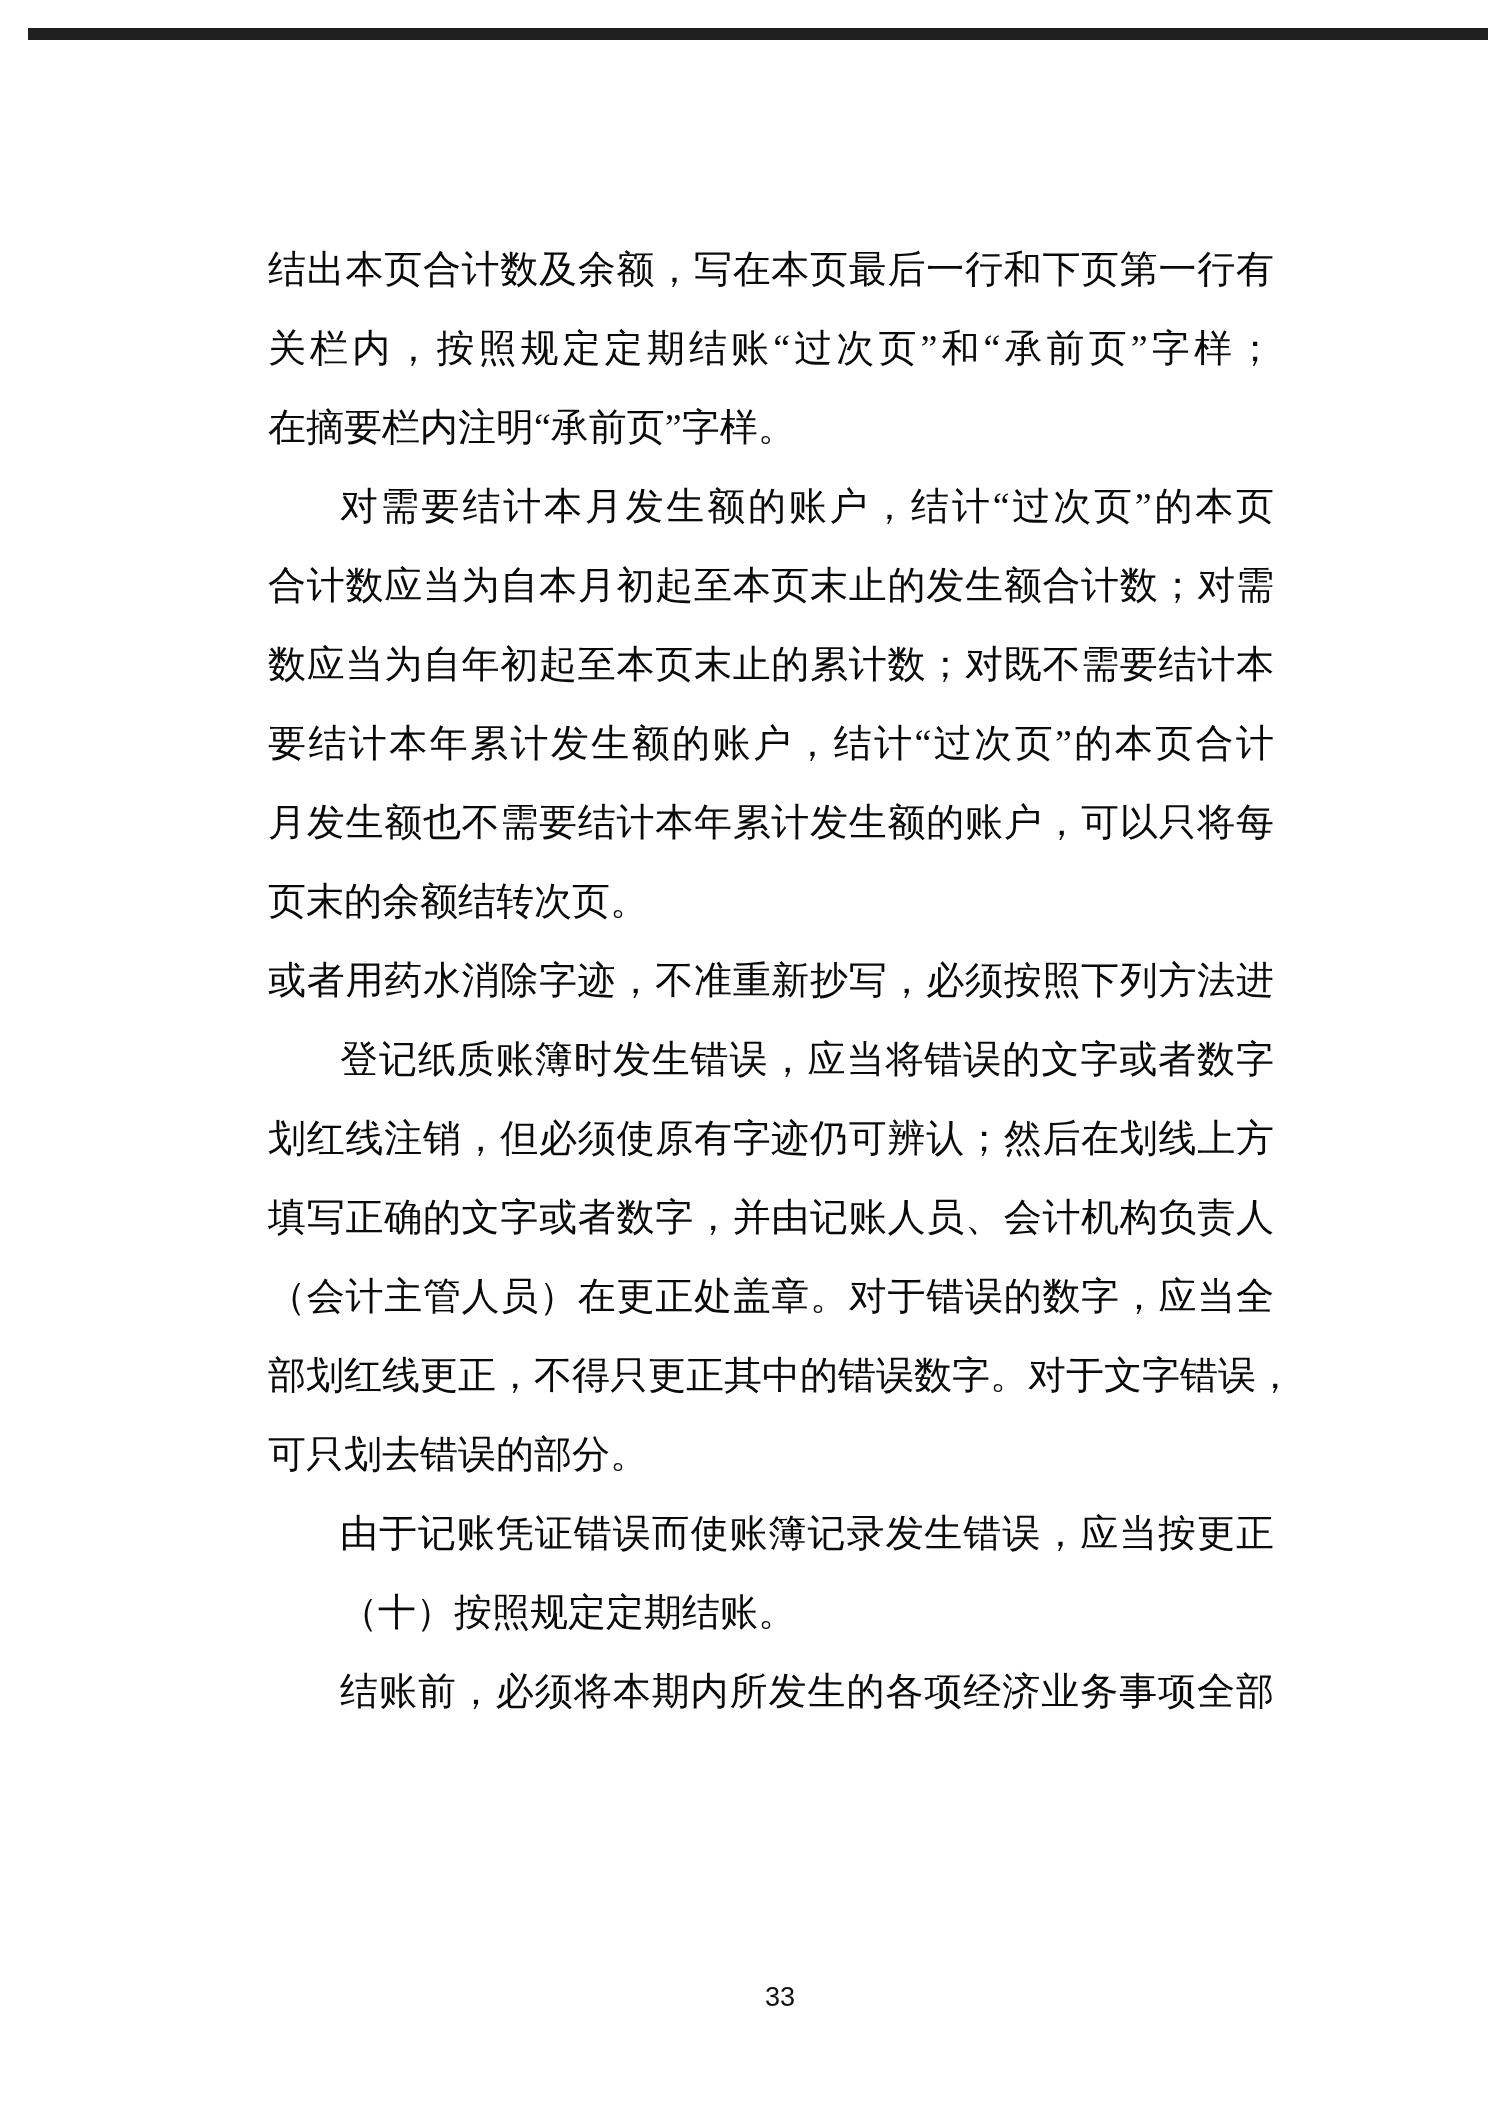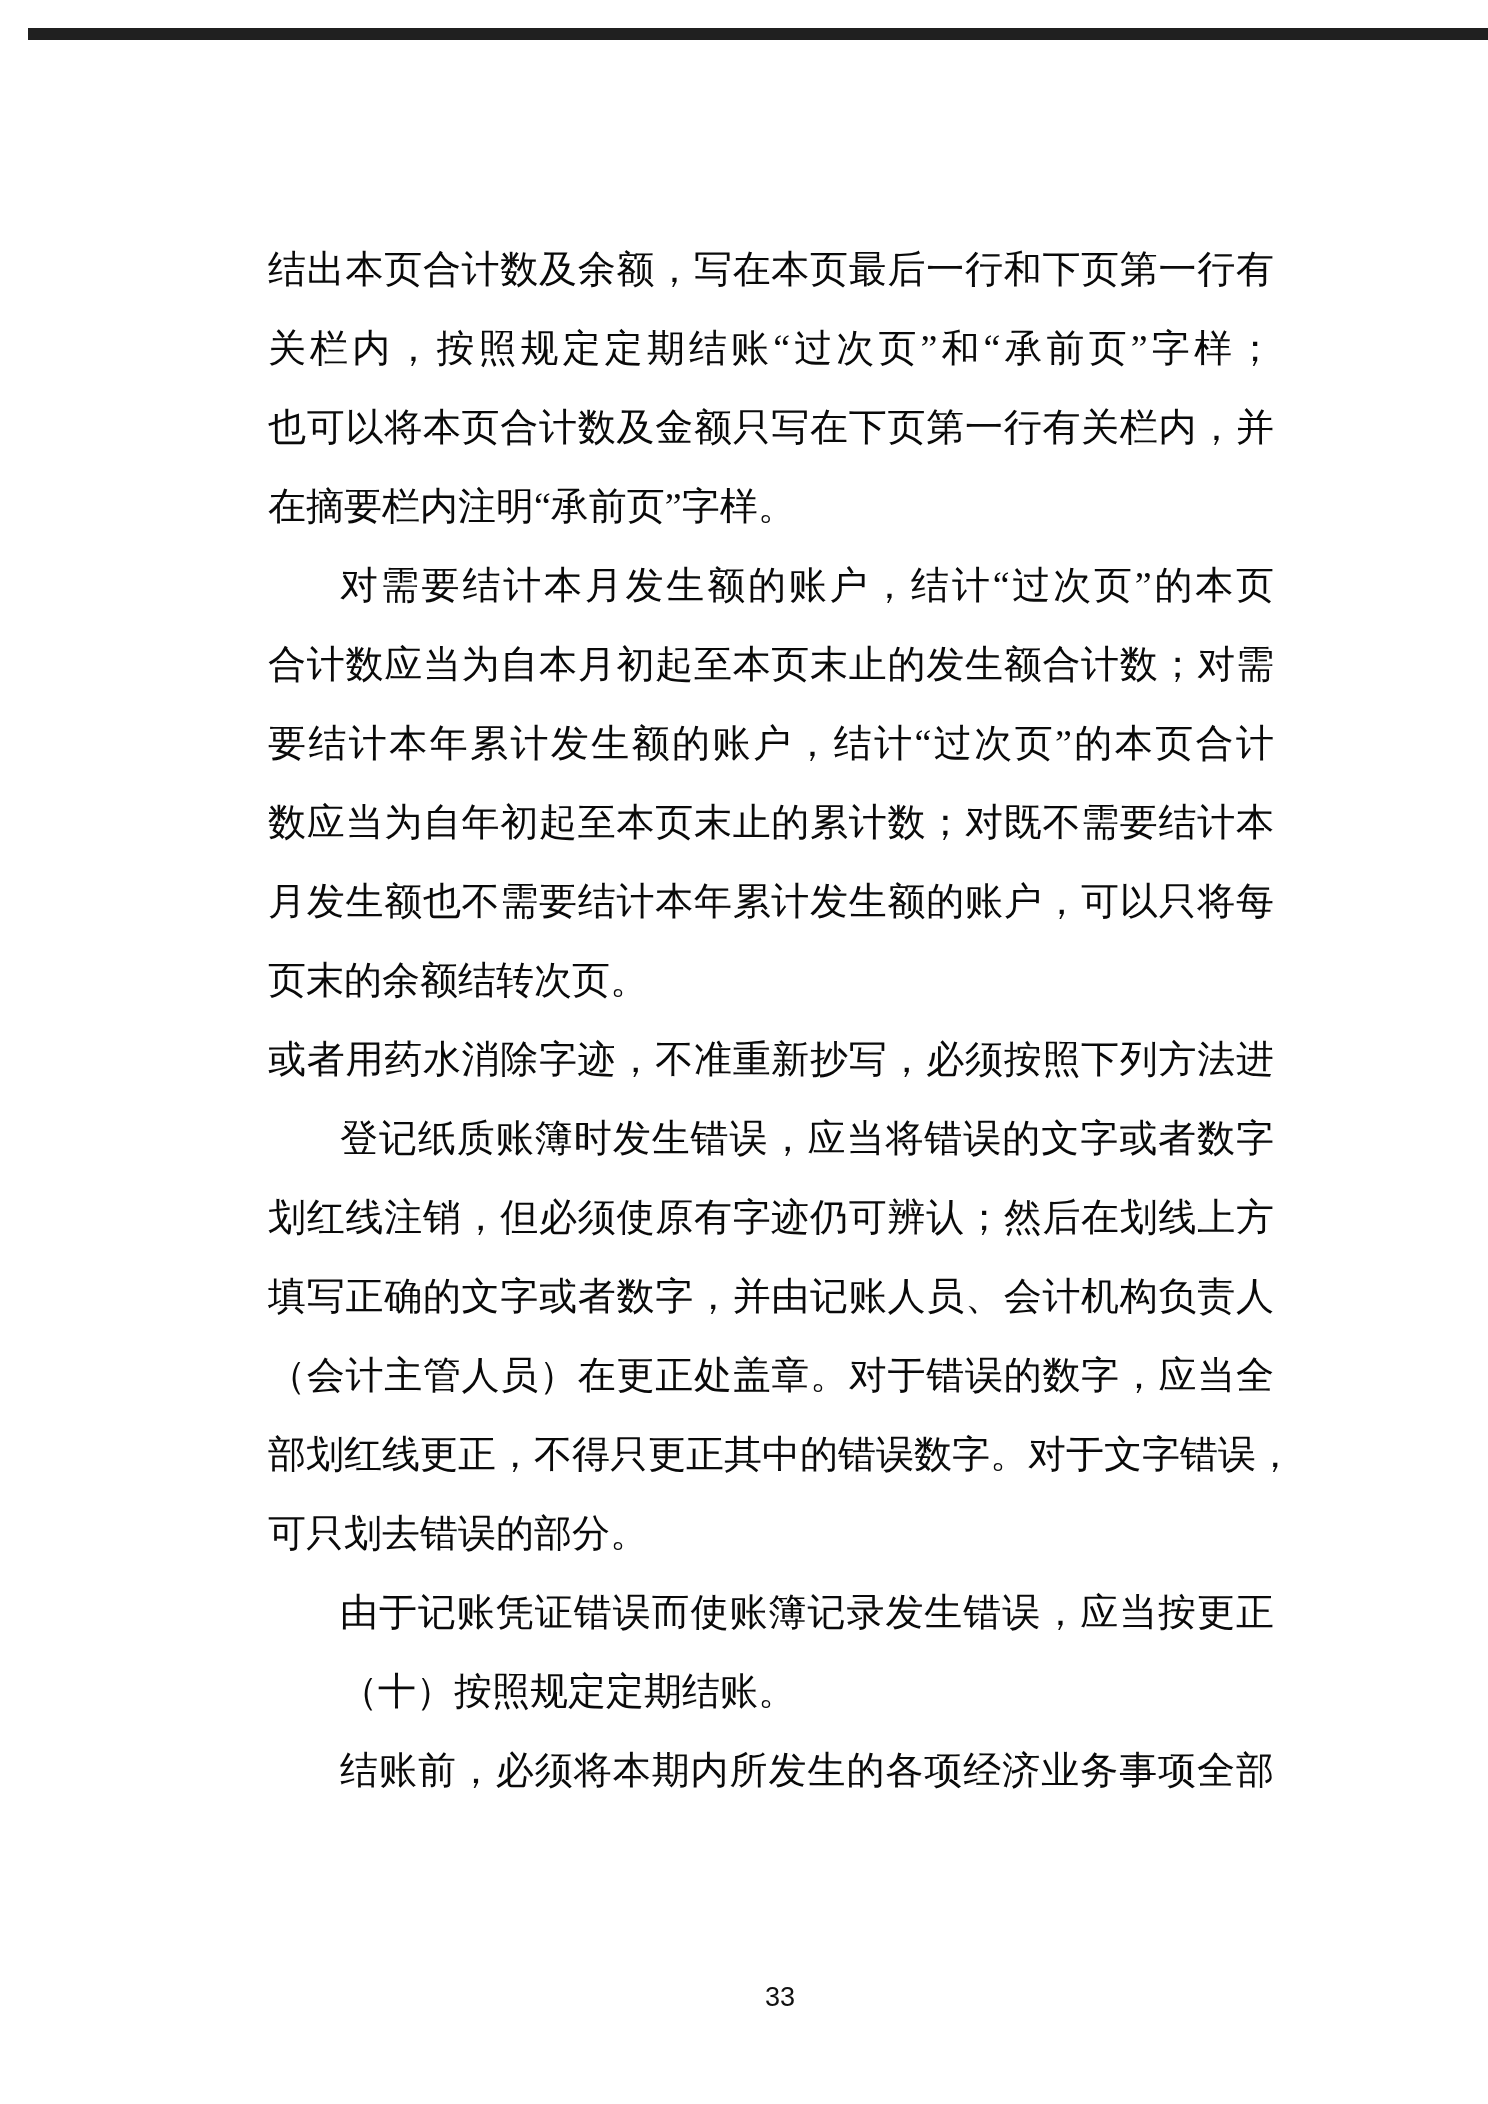--- a/index.html
+++ b/index.html
@@ -65,26 +65,25 @@
 </style>
 </head>
 <body>
 
 <div class="page">
   <div class="top-border"></div>
   <div class="right-border"></div>
   <main class="text-body">
       <div class="line flush">结出本页合计数及余额，写在本页最后一行和下页第一行有</div>
       <div class="line flush">关栏内，按照规定定期结账“过次页”和“承前页”字样；</div>
-      <div class="line flush">也可以将本页合计数及金额只写在下页第一行有关栏内，并</div>
       <div class="line">在摘要栏内注明“承前页”字样。</div>
       <div class="line indent flush">对需要结计本月发生额的账户，结计“过次页”的本页</div>
       <div class="line flush">合计数应当为自本月初起至本页末止的发生额合计数；对需</div>
+      <div class="line flush">数应当为自年初起至本页末止的累计数；对既不需要结计本</div>
       <div class="line flush">要结计本年累计发生额的账户，结计“过次页”的本页合计</div>
-      <div class="line flush">数应当为自年初起至本页末止的累计数；对既不需要结计本</div>
       <div class="line flush">月发生额也不需要结计本年累计发生额的账户，可以只将每</div>
       <div class="line">页末的余额结转次页。</div>
       <div class="line flush">或者用药水消除字迹，不准重新抄写，必须按照下列方法进</div>
       <div class="line indent flush">登记纸质账簿时发生错误，应当将错误的文字或者数字</div>
       <div class="line flush">划红线注销，但必须使原有字迹仍可辨认；然后在划线上方</div>
       <div class="line flush">填写正确的文字或者数字，并由记账人员、会计机构负责人</div>
       <div class="line flush">（会计主管人员）在更正处盖章。对于错误的数字，应当全</div>
       <div class="line flush">部划红线更正，不得只更正其中的错误数字。对于文字错误，</div>
       <div class="line">可只划去错误的部分。</div>
       <div class="line indent flush">由于记账凭证错误而使账簿记录发生错误，应当按更正</div>

